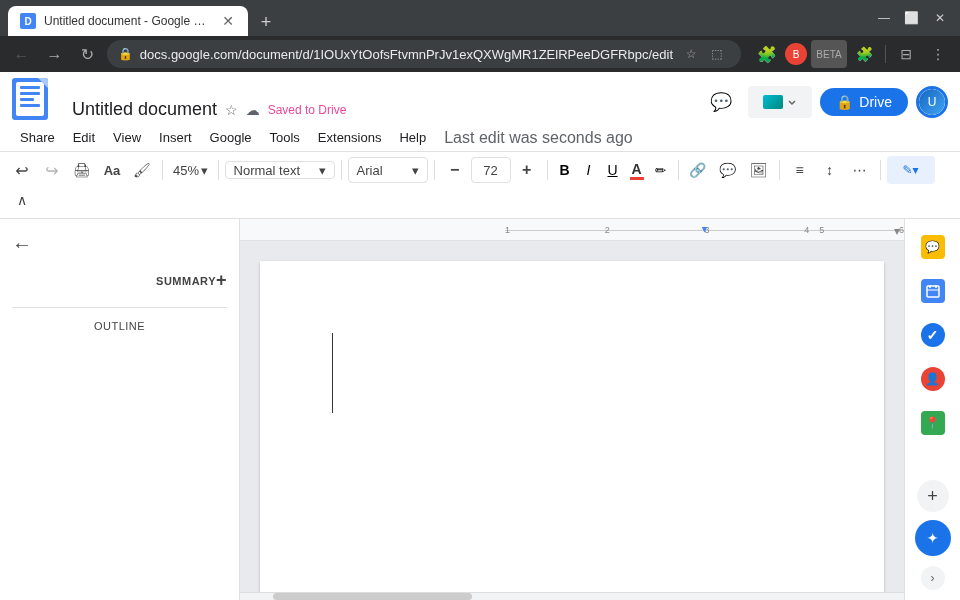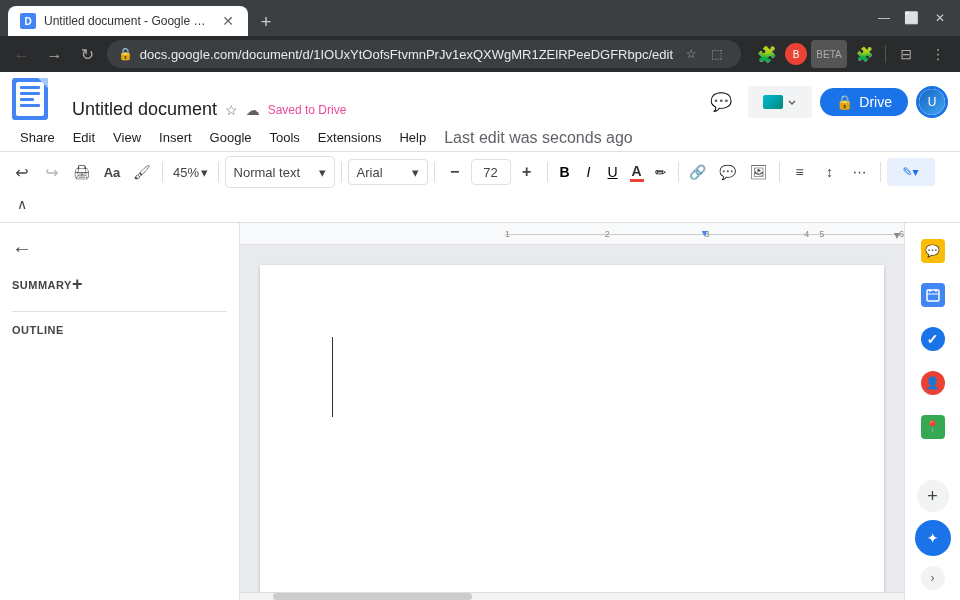--- a/index.html
+++ b/index.html
@@ -50,38 +50,38 @@
     
     .menu-bar { display: flex; align-items: center; gap: 2px; padding: 2px 0; }
     .menu-item { padding: 4px 8px; font-size: 13px; color: #202124; cursor: pointer; border-radius: 4px; }
     .last-edit { font-size: 16px; color: #5f6368; margin-left: 8px; }
 
     
     .toolbar { background: #fff; padding: 4px 8px; display: flex; align-items: center; gap: 2px; border-bottom: 1px solid #e0e0e0; flex-wrap: wrap; min-height: 40px; }
     .toolbar-btn { width: 28px; height: 28px; display: flex; align-items: center; justify-content: center; color: #444; font-size: 14px; border-radius: 4px; cursor: pointer; border: none; background: none; }
     .toolbar-separator { width: 1px; height: 20px; background: #ddd; margin: 0 4px; }
     .zoom-select { height: 26px; border: none; font-size: 13px; color: #444; background: transparent; cursor: pointer; padding: 0 4px; border-radius: 4px; display: flex; align-items: center; gap: 2px; }
-    .style-select { height: 32px; border: 1px solid #e0e0e0; font-size: 13px; color: #444; background: white; cursor: pointer; padding: 0 8px; border-radius: 4px; min-width: 110px; display: flex; align-items: center; justify-content: space-between; }
+    .style-select { height: 18px; border: 1px solid #e0e0e0; font-size: 13px; color: #444; background: white; cursor: pointer; padding: 0 8px; border-radius: 4px; min-width: 110px; display: flex; align-items: center; justify-content: space-between; }
     .font-select { height: 26px; border: 1px solid #e0e0e0; font-size: 13px; color: #444; background: white; cursor: pointer; padding: 0 8px; border-radius: 4px; min-width: 80px; display: flex; align-items: center; justify-content: space-between; }
     .font-size-box { height: 26px; border: 1px solid #e0e0e0; font-size: 13px; color: #444; background: white; cursor: pointer; padding: 0 6px; border-radius: 4px; width: 40px; text-align: center; display: flex; align-items: center; justify-content: center; }
     .toolbar-text-btn { height: 26px; min-width: 22px; padding: 0 3px; display: flex; align-items: center; justify-content: center; border: none; background: none; cursor: pointer; border-radius: 4px; }
     .bold { font-weight: bold; font-size: 14px; }
     .italic { font-style: italic; font-size: 14px; }
     .underline-t { text-decoration: underline; font-size: 14px; }
 
     
     .main-area { display: flex; flex: 1; overflow: hidden; }
 
     
     .sidebar { width: 240px; background: #fff; border-right: 1px solid #e0e0e0; padding: 12px; display: flex; flex-direction: column; gap: 12px; }
     .sidebar-back { display: flex; align-items: center; gap: 4px; cursor: pointer; color: #444; font-size: 20px; margin-bottom: 4px; }
-    .sidebar-section-title { font-size: 11px; font-weight: 600; color: #444; letter-spacing: 0.5px; margin-bottom: 4px; display: flex; align-items: center; justify-content: flex-start; }
+    .sidebar-section-title { font-size: 11px; font-weight: 600; color: #444; letter-spacing: 0.5px; margin-bottom: 4px; display: flex; align-items: center; justify-content: flex-end; }
     .sidebar-add-btn { color: #444; font-size: 18px; cursor: pointer; }
     .sidebar-divider { height: 1px; background: #e0e0e0; }
-    .sidebar-outline-title { font-size: 11px; font-weight: 700; color: #444; letter-spacing: 0.5px; margin-bottom: 4px; }
+    .sidebar-outline-title { font-size: 11px; font-weight: 400; color: #444; letter-spacing: 0.5px; margin-bottom: 4px; text-align: center; }
     .sidebar-outline-text { font-size: 12px; color: #666; line-height: 1.5; }
 
     
     .doc-area { flex: 1; background: #e8eaed; display: flex; flex-direction: column; overflow: hidden; }
     .ruler { height: 22px; background: #f8f9fa; border-bottom: 1px solid #e0e0e0; display: flex; align-items: center; padding: 0 0 0 265px; position: relative; overflow: hidden; }
     .ruler-inner { display: flex; align-items: center; position: relative; width: 630px; height: 22px; }
     .page-container { flex: 1; overflow: auto; display: flex; justify-content: center; padding: 20px; }
     .page { width: 630px; min-height: 400px; background: white; box-shadow: 0 1px 3px rgba(0,0,0,0.2); padding: 72px 72px 72px 72px; position: relative; }
     .cursor-line { width: 1px; height: 80px; background: #333; position: absolute; top: 72px; left: 72px; animation: blink 1s step-end infinite; }
     @keyframes blink { 0%, 100% { opacity: 1; } 50% { opacity: 0; } }

